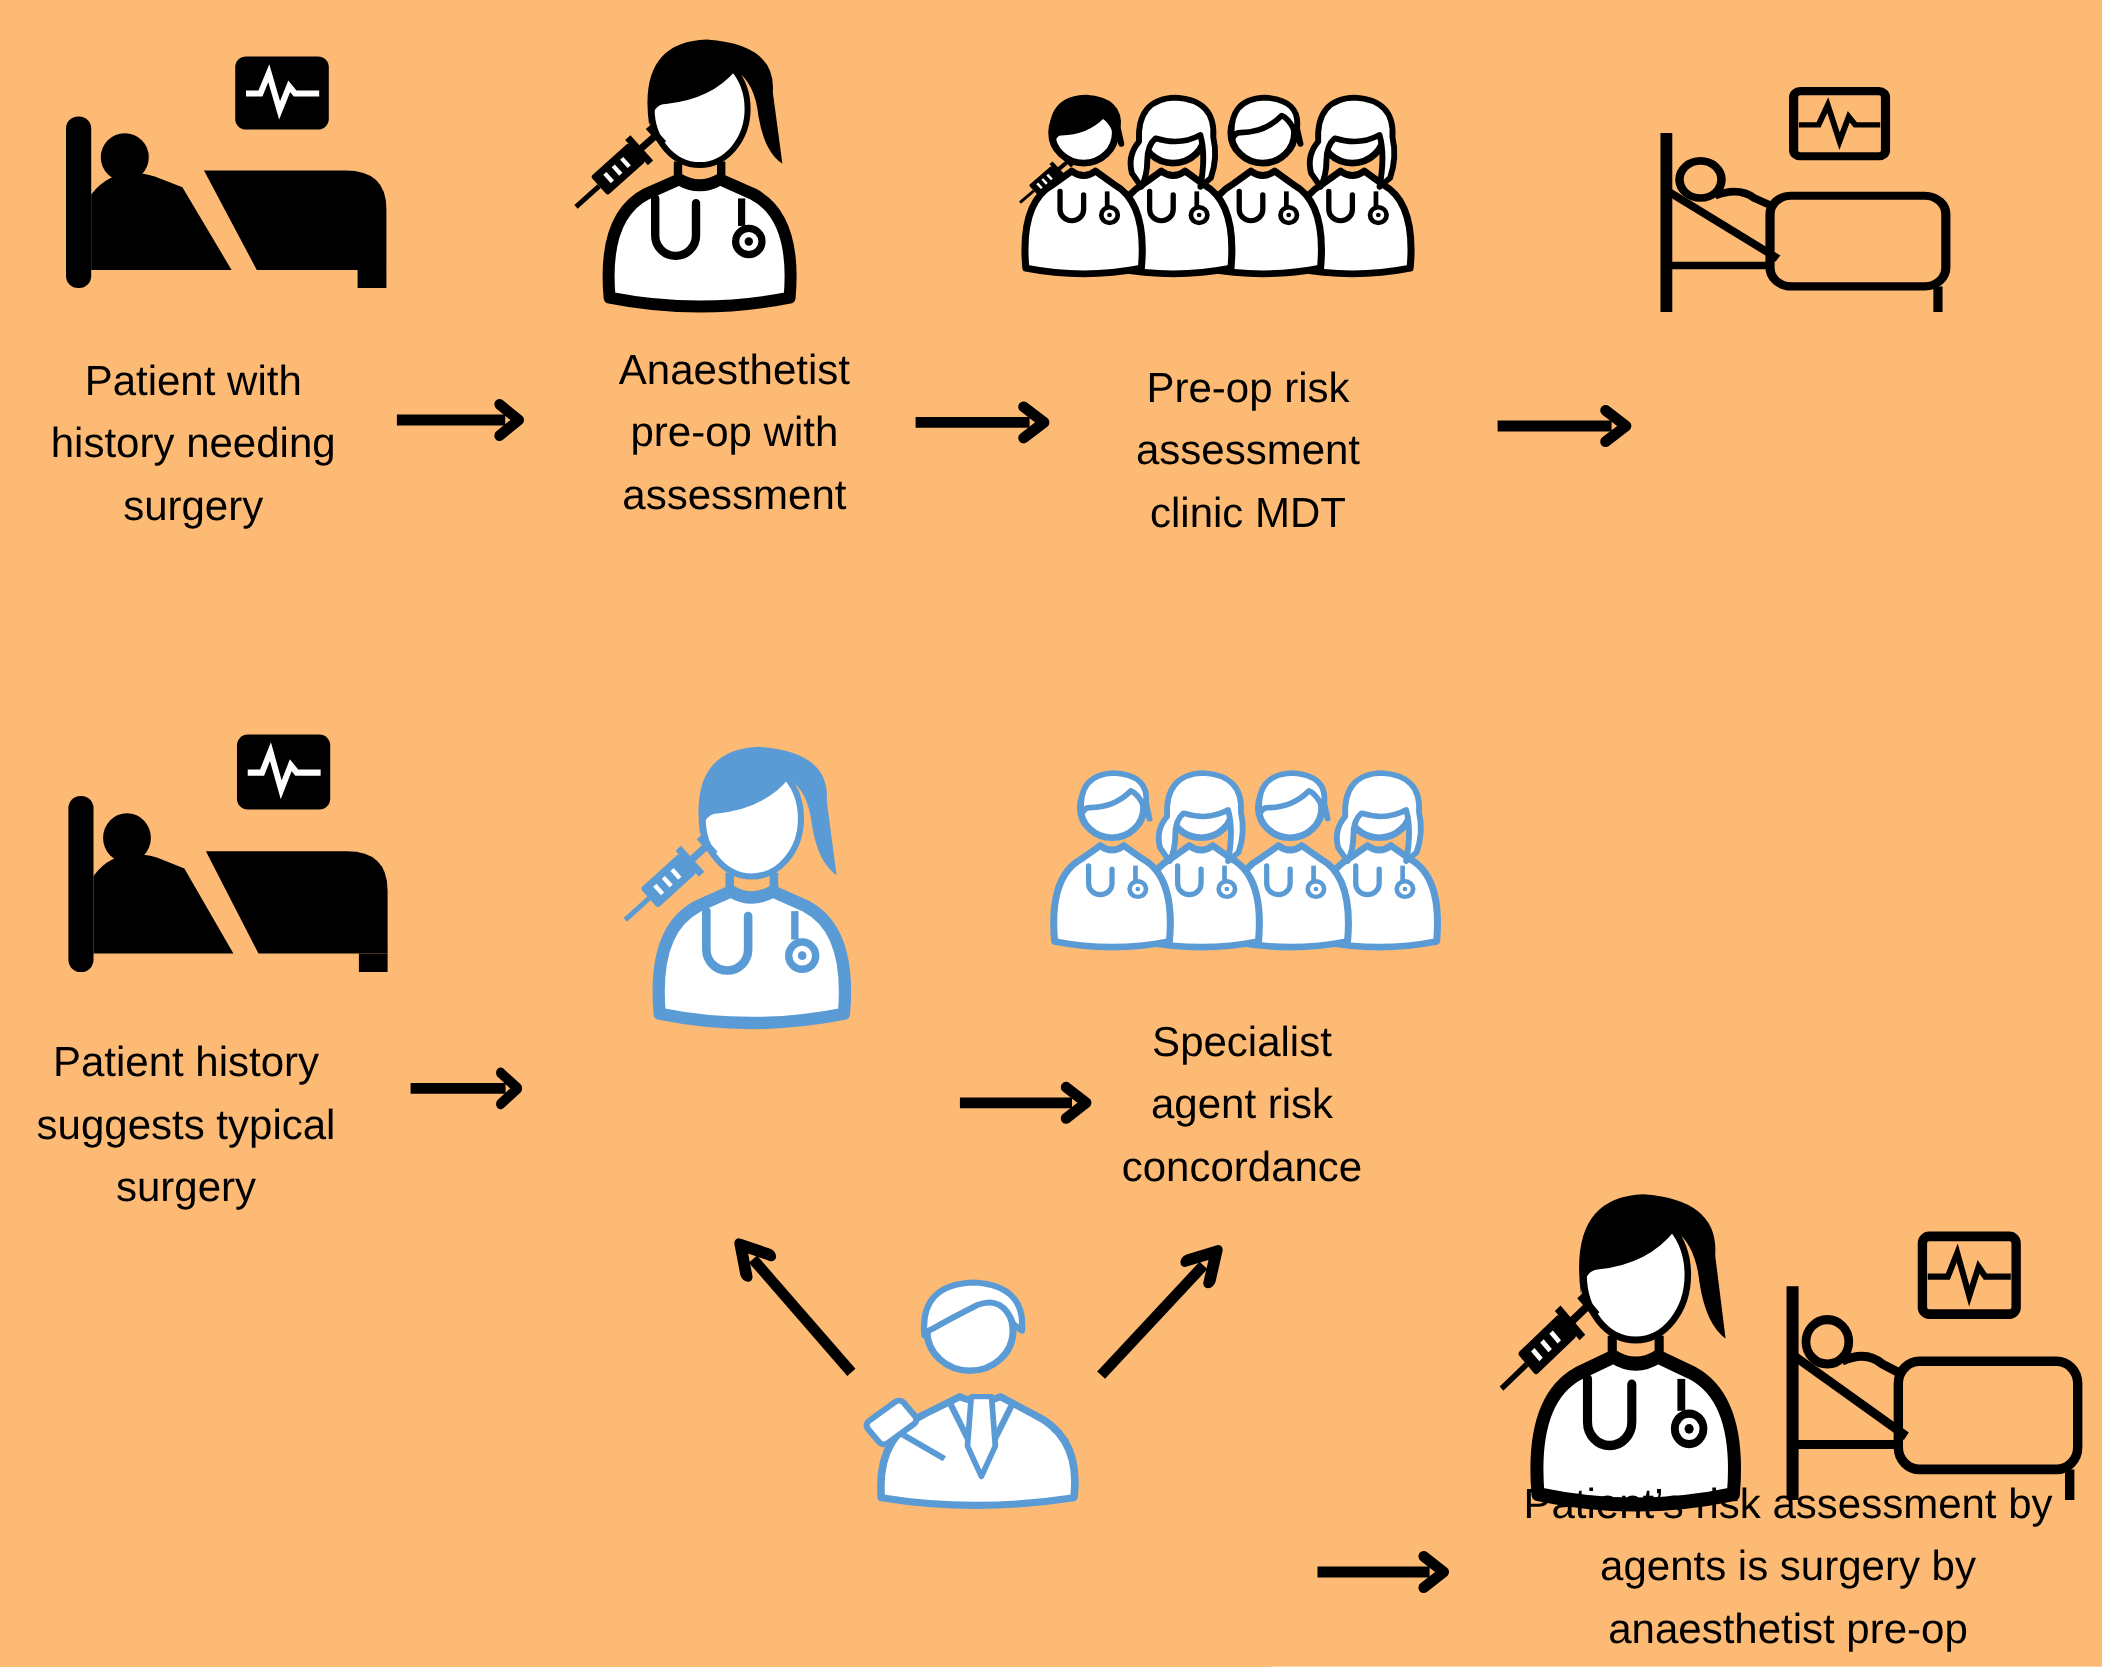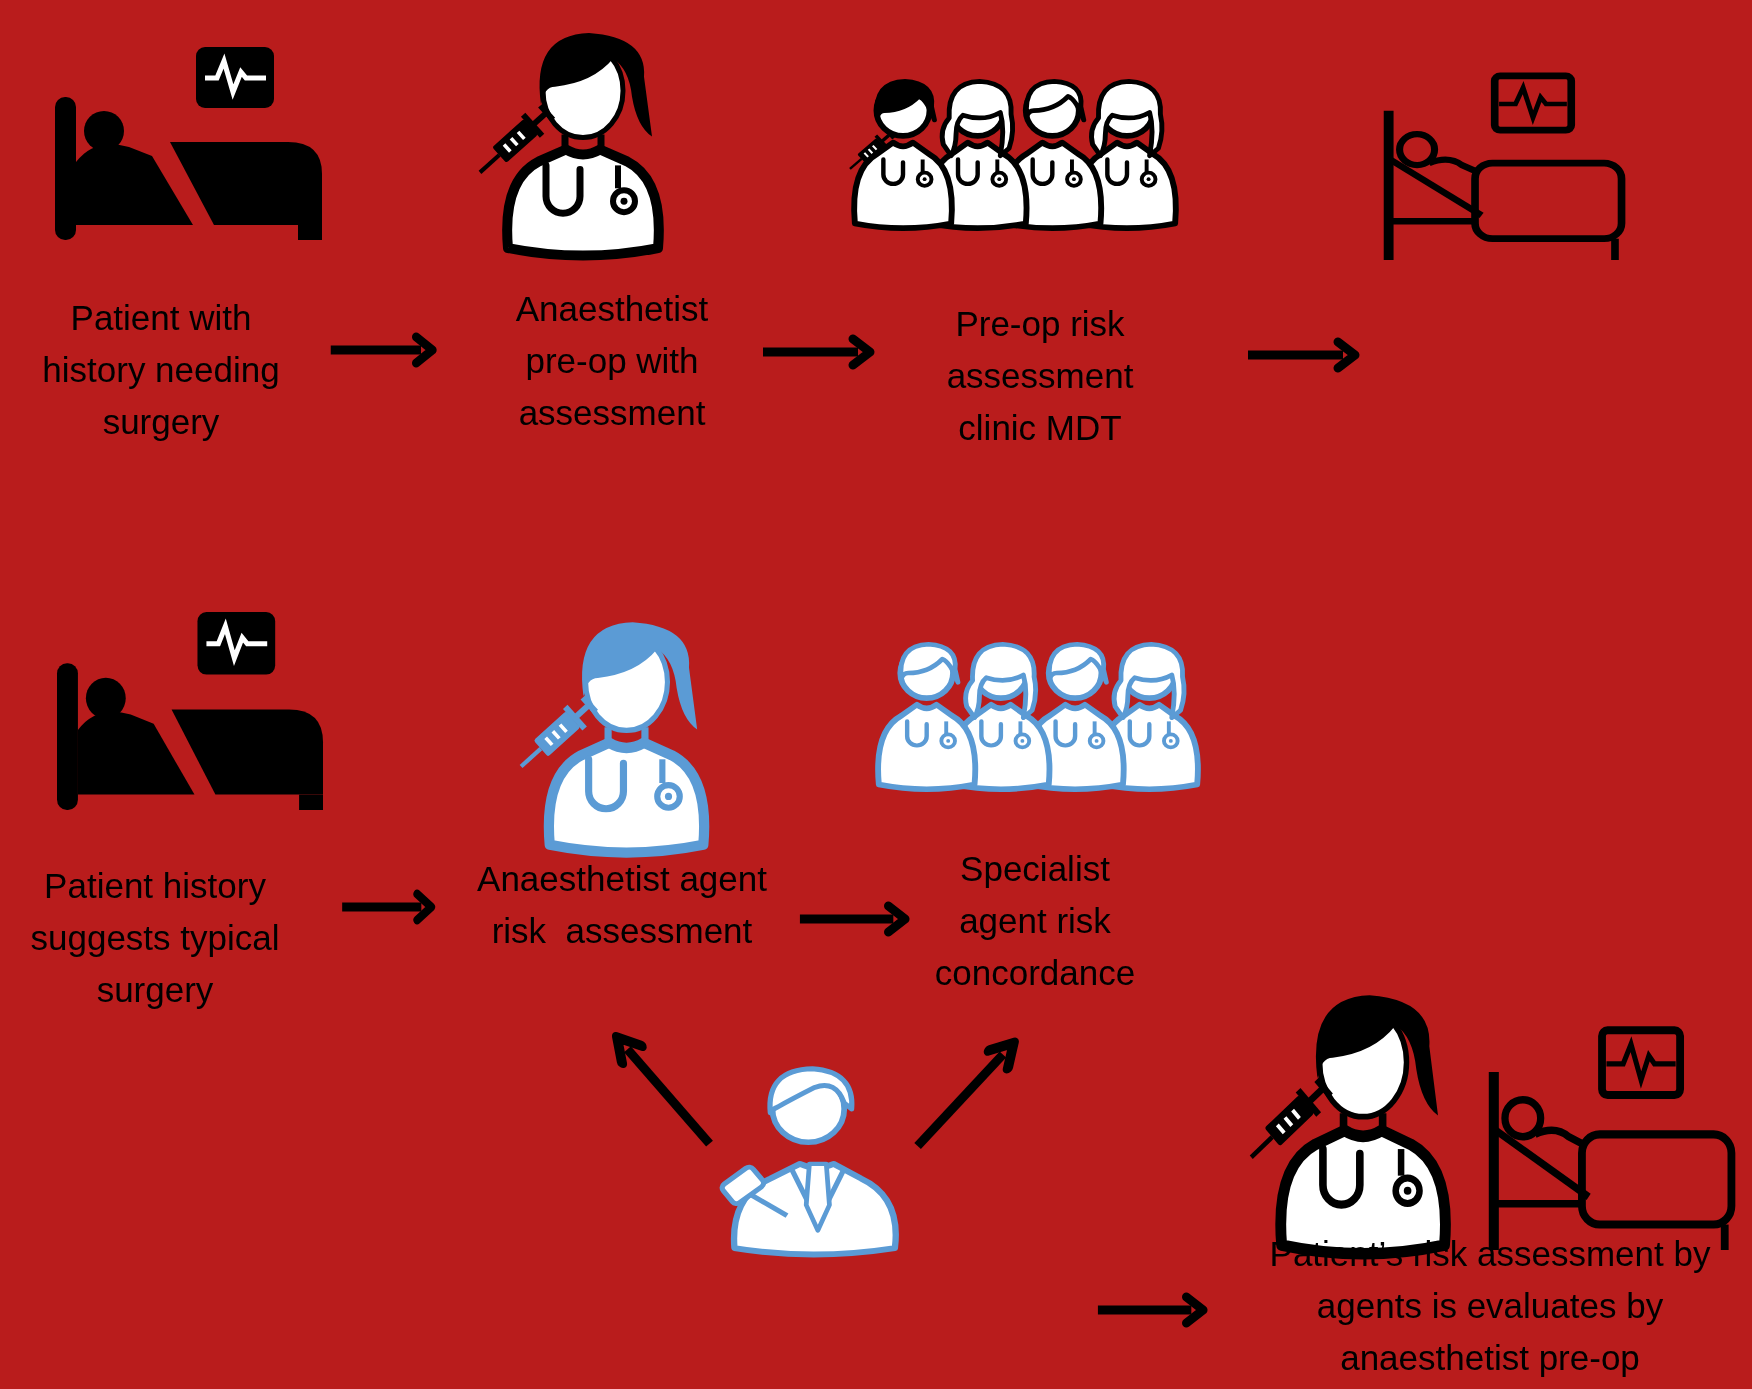--- a/index.html
+++ b/index.html
@@ -1,17 +1,17 @@
 <!DOCTYPE html>
 <html><head>
 <meta charset="utf-8">
 <title>Diagram</title>
 <style>
   html,body{margin:0;padding:0;background:#fff;}
-  .canvas{position:relative;width:1752px;height:1389px;background:#b91c1c;overflow:hidden;
+  .canvas{position:relative;width:1752px;height:1389px;background:#fdba74;overflow:hidden;
           font-family:"Liberation Sans",sans-serif;}
   .label{position:absolute;font-size:35px;line-height:52px;text-align:center;
          white-space:pre-wrap;color:#000;}
   .icon,.arrow{position:absolute;}
   svg{display:block;overflow:visible;}
 </style>
 </head>
 <body>
 
 <div class="canvas">
@@ -156,22 +156,20 @@
 suggests typical
 surgery</div>
 
   <svg class="arrow" style="left:338px;top:889px;color:#000" width="100" height="36" viewBox="0 0 120 36" preserveAspectRatio="none">
       <use href="#sym-arrow"></use>
     </svg>
 
   <svg class="icon" style="left:518px;top:614px;color:#5B9BD5" width="215" height="237" viewBox="0 0 210 230" preserveAspectRatio="none">
       <use href="#sym-anaesthetist"></use>
     </svg>
-  <div class="label" style="left:402px;top:853px;width:440px">Anaesthetist agent
-risk  assessment</div>
 
   <svg class="arrow" style="left:795px;top:901px;color:#000" width="118" height="36" viewBox="0 0 120 36" preserveAspectRatio="none">
       <use href="#sym-arrow"></use>
     </svg>
 
   <svg class="icon" style="left:872px;top:634px;color:#5B9BD5" width="332" height="158" viewBox="0 0 340 170" preserveAspectRatio="none">
     <g transform="translate(228,0)">
         <use href="#sym-medic"></use>
         <use href="#sym-hair-f" fill="#fff"></use>
       </g>
@@ -207,16 +205,16 @@
       <use href="#sym-arrow"></use>
     </svg>
 
   <svg class="icon" style="left:1248px;top:986px;color:#000" width="228" height="266" viewBox="0 0 210 230" preserveAspectRatio="none">
       <use href="#sym-anaesthetist"></use>
     </svg>
   <svg class="icon" style="left:1486px;top:1028px;color:#000" width="251" height="222" viewBox="0 0 225 192" preserveAspectRatio="none">
       <use href="#sym-bed-outline"></use>
     </svg>
   <div class="label" style="left:1230px;top:1228px;width:520px">Patient’s risk assessment by
-agents is evaluates by
+agents is surgery by
 anaesthetist pre-op</div>
 
 </div>
 
 </body></html>

